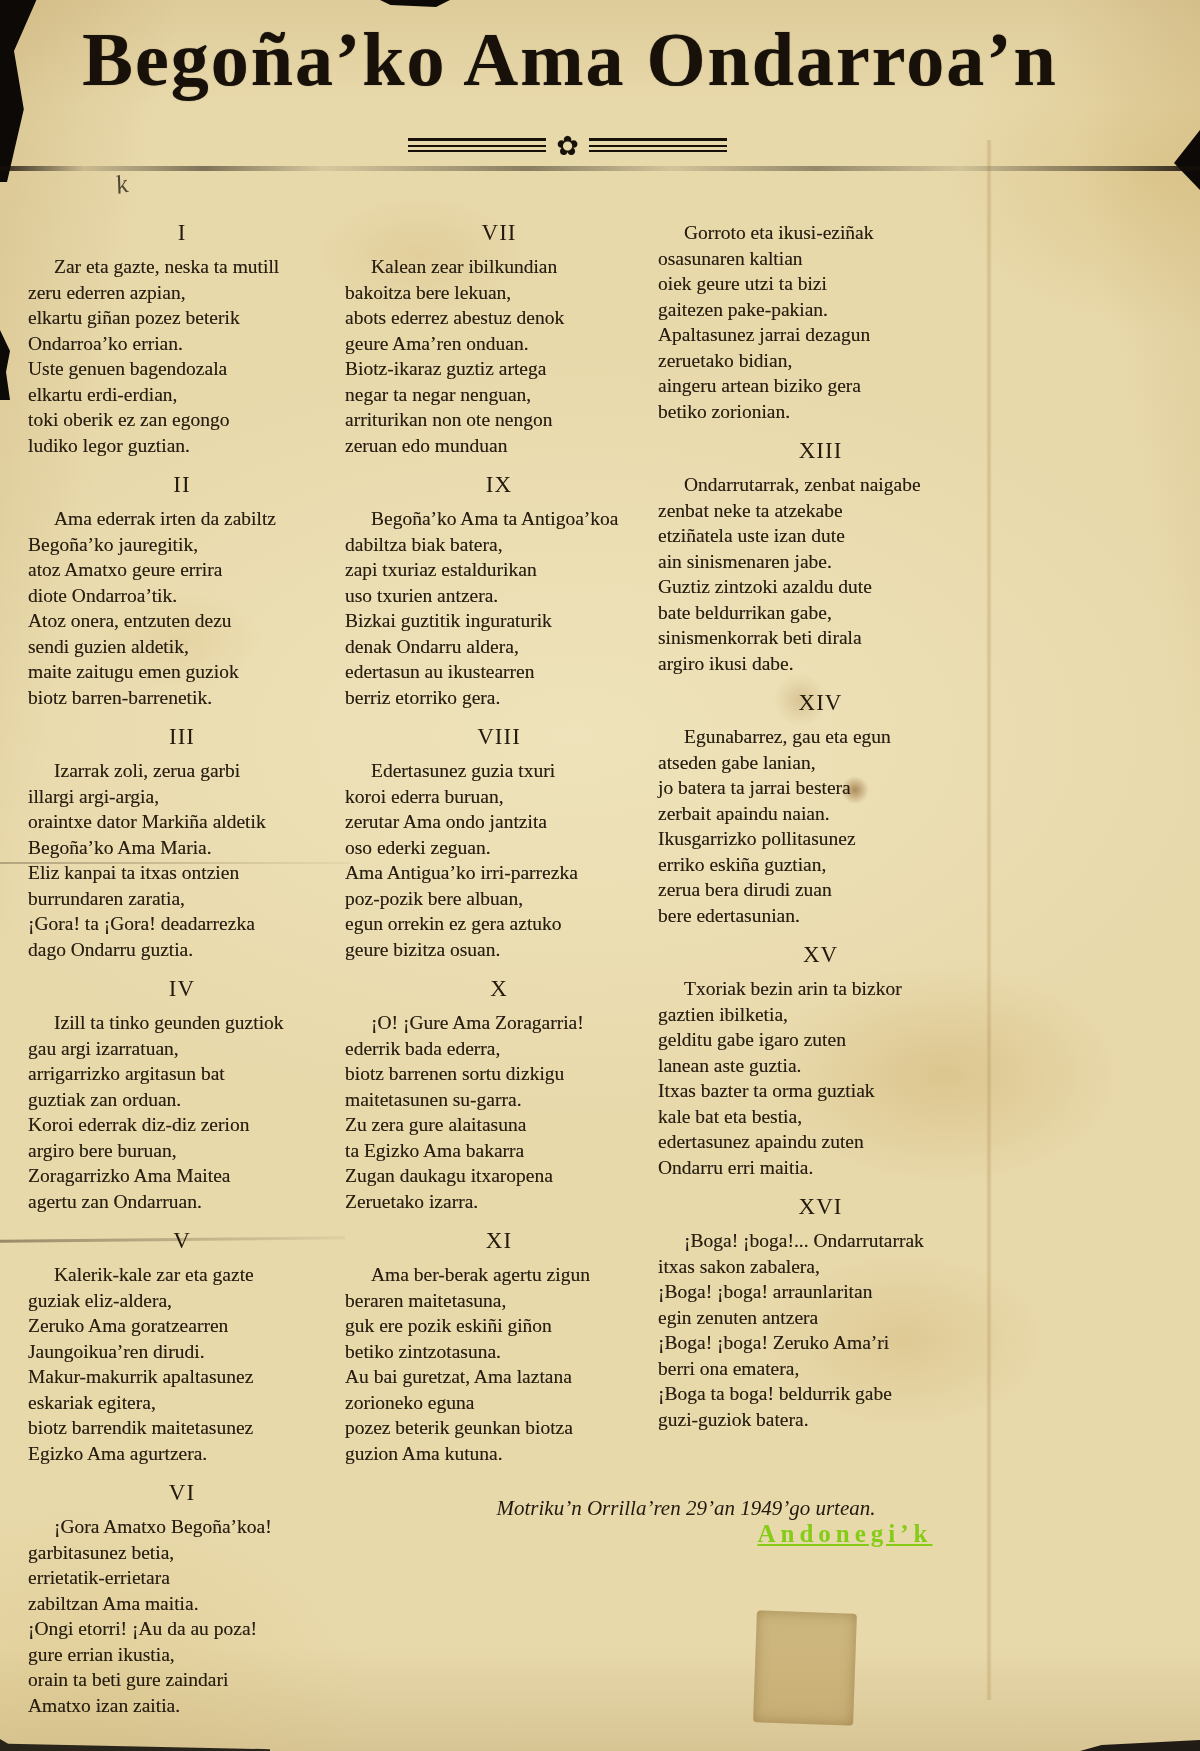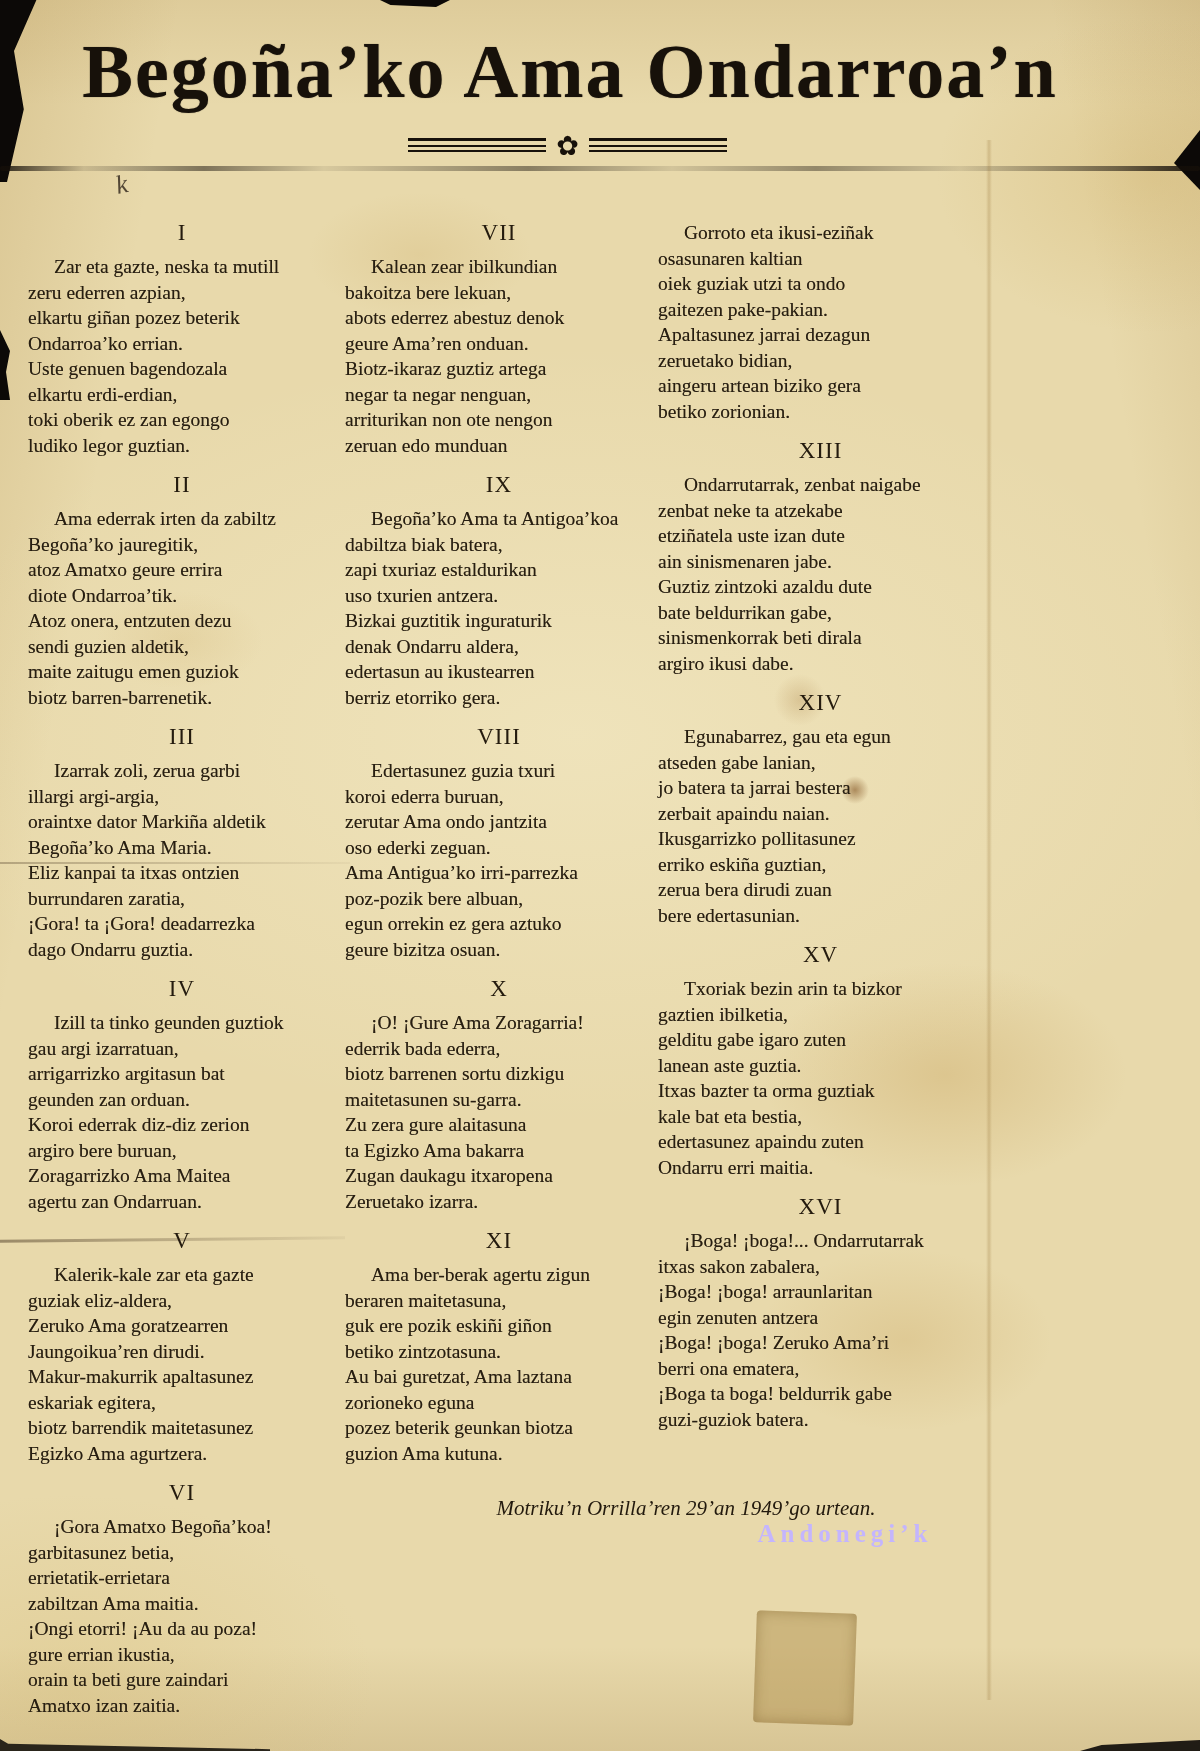--- a/index.html
+++ b/index.html
@@ -19,21 +19,21 @@
       radial-gradient(ellipse 160px 90px at 420px 255px, rgba(190,150,70,.16), rgba(190,150,70,0) 70%),
       radial-gradient(ellipse 120px 70px at 180px 640px, rgba(190,150,70,.14), rgba(190,150,70,0) 70%),
       radial-gradient(ellipse 300px 220px at 96% 10%, rgba(200,165,85,.28), rgba(200,165,85,0) 72%),
       radial-gradient(ellipse 420px 260px at 6% 96%, rgba(205,175,95,.22), rgba(205,175,95,0) 72%),
       radial-gradient(ellipse 900px 520px at 48% 42%, rgba(250,243,212,.38), rgba(250,243,212,0) 75%),
       linear-gradient(100deg, rgba(160,120,50,.20) 0%, rgba(160,120,50,0) 12%),
       linear-gradient(260deg, rgba(160,120,50,.16) 0%, rgba(160,120,50,0) 10%),
       linear-gradient(180deg, rgba(160,120,50,.14) 0%, rgba(160,120,50,0) 6%, rgba(160,120,50,0) 94%, rgba(140,105,45,.18) 100%);
   }
   .title{
-    position:absolute;left:30px;top:28px;width:1080px;
+    position:absolute;left:30px;top:16px;width:1080px;
     text-align:center;font-weight:bold;font-size:76px;letter-spacing:2px;
     color:#17110a;white-space:nowrap;
     text-shadow:0 0 1px rgba(23,17,10,.6);
   }
   .ornament{
     position:absolute;left:380px;top:128px;width:375px;height:34px;
     display:flex;align-items:center;justify-content:center;color:#17110a;
   }
   .orn-bar{
     width:138px;height:9px;
@@ -95,21 +95,21 @@
     margin:14px 0 8px 0;letter-spacing:1px;color:#241b0e;
   }
   .stanza:first-child .numeral{margin-top:0;}
   .line{
     font-size:19.5px;line-height:25.5px;white-space:nowrap;color:#271e11;
     text-shadow:0 0 .6px rgba(39,30,17,.5);
   }
   .line.first{text-indent:26px;}
   .signature{
     position:absolute;left:700px;top:1520px;width:290px;text-align:center;
-    font-weight:bold;font-size:25px;letter-spacing:5px;color:#c4b5fd;white-space:nowrap;
+    font-weight:bold;font-size:25px;letter-spacing:5px;color:#84cc16;white-space:nowrap;text-decoration:underline;
   }
   .dateline{
     position:absolute;left:380px;top:1496px;width:612px;text-align:center;
     font-weight:normal;font-style:italic;font-size:21px;color:#22190d;white-space:nowrap;
   }
 </style>
 </head>
 <body>
 
 <div class="paper"></div>
@@ -168,21 +168,21 @@
       <div class="line">Eliz kanpai ta itxas ontzien</div>
       <div class="line">burrundaren zaratia,</div>
       <div class="line">¡Gora! ta ¡Gora! deadarrezka</div>
       <div class="line">dago Ondarru guztia.</div>
     </div>
     <div class="stanza">
       <div class="numeral">IV</div>
       <div class="line first">Izill ta tinko geunden guztiok</div>
       <div class="line">gau argi izarratuan,</div>
       <div class="line">arrigarrizko argitasun bat</div>
-      <div class="line">geunden zan orduan.</div>
+      <div class="line">guztiak zan orduan.</div>
       <div class="line">Koroi ederrak diz-diz zerion</div>
       <div class="line">argiro bere buruan,</div>
       <div class="line">Zoragarrizko Ama Maitea</div>
       <div class="line">agertu zan Ondarruan.</div>
     </div>
     <div class="stanza">
       <div class="numeral">V</div>
       <div class="line first">Kalerik-kale zar eta gazte</div>
       <div class="line">guziak eliz-aldera,</div>
       <div class="line">Zeruko Ama goratzearren</div>
@@ -258,21 +258,21 @@
       <div class="line">Au bai guretzat, Ama laztana</div>
       <div class="line">zorioneko eguna</div>
       <div class="line">pozez beterik geunkan biotza</div>
       <div class="line">guzion Ama kutuna.</div>
     </div>
   </div>
 <div class="col col3">
     <div class="stanza">
       <div class="line first">Gorroto eta ikusi-eziñak</div>
       <div class="line">osasunaren kaltian</div>
-      <div class="line">oiek guziak utzi ta ondo</div>
+      <div class="line">oiek geure utzi ta bizi</div>
       <div class="line">gaitezen pake-pakian.</div>
       <div class="line">Apaltasunez jarrai dezagun</div>
       <div class="line">zeruetako bidian,</div>
       <div class="line">aingeru artean biziko gera</div>
       <div class="line">betiko zorionian.</div>
     </div>
     <div class="stanza">
       <div class="numeral">XIII</div>
       <div class="line first">Ondarrutarrak, zenbat naigabe</div>
       <div class="line">zenbat neke ta atzekabe</div>

